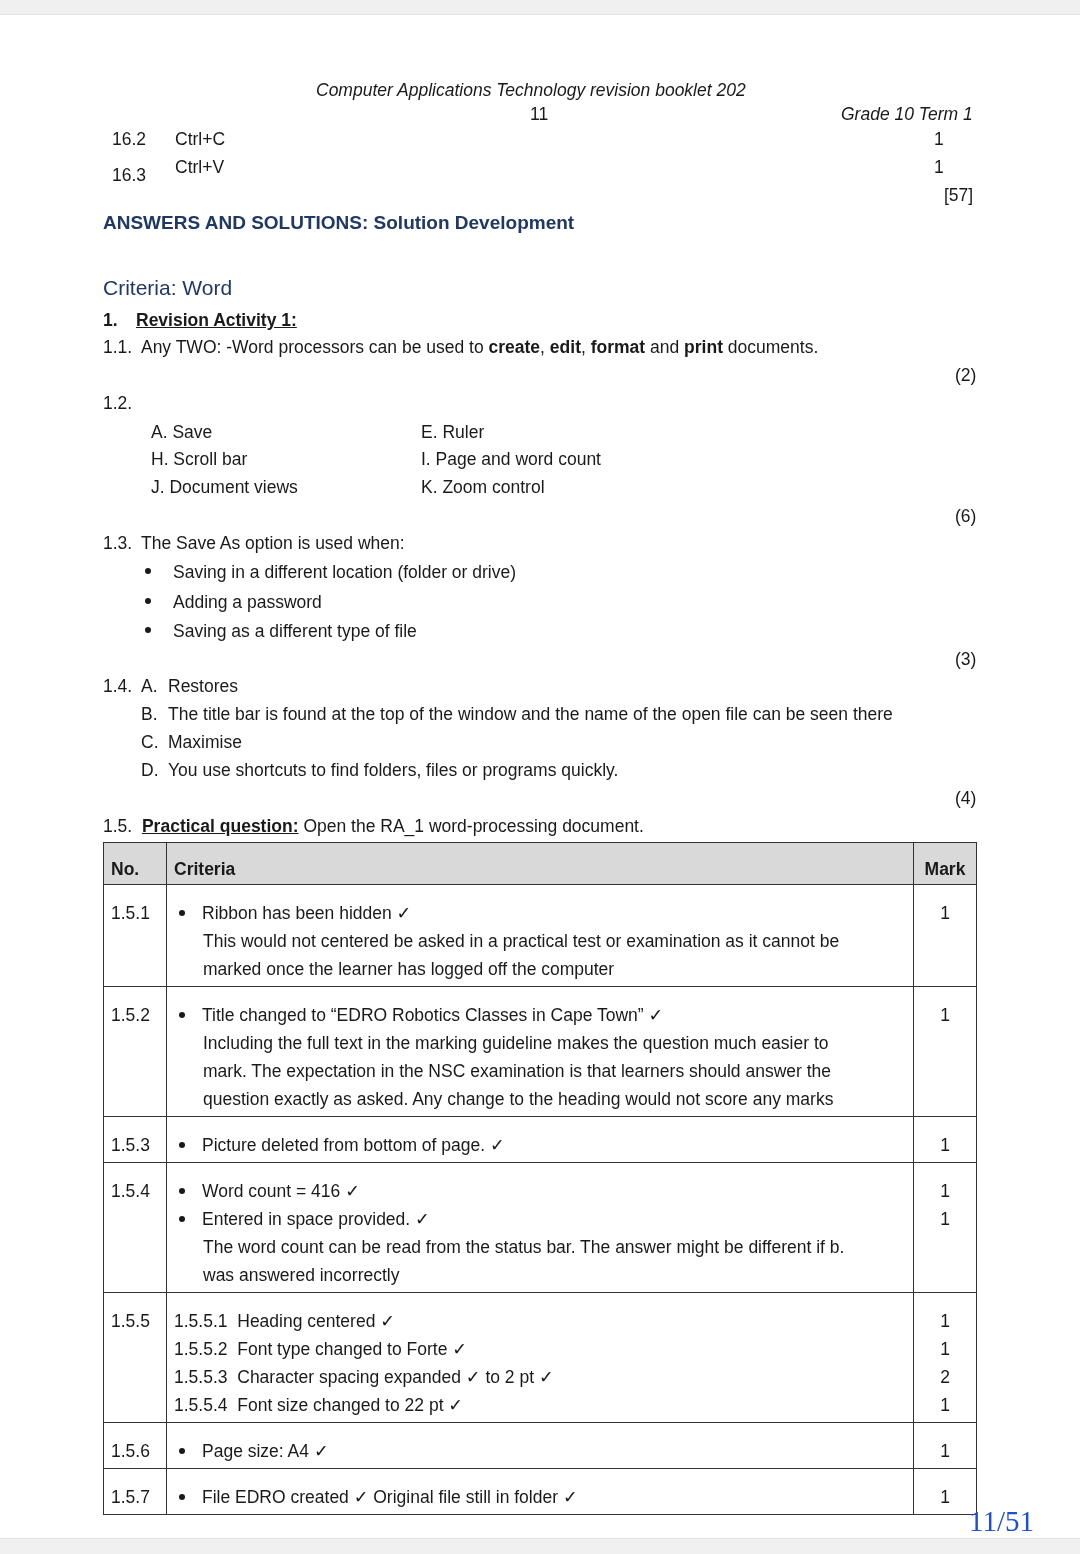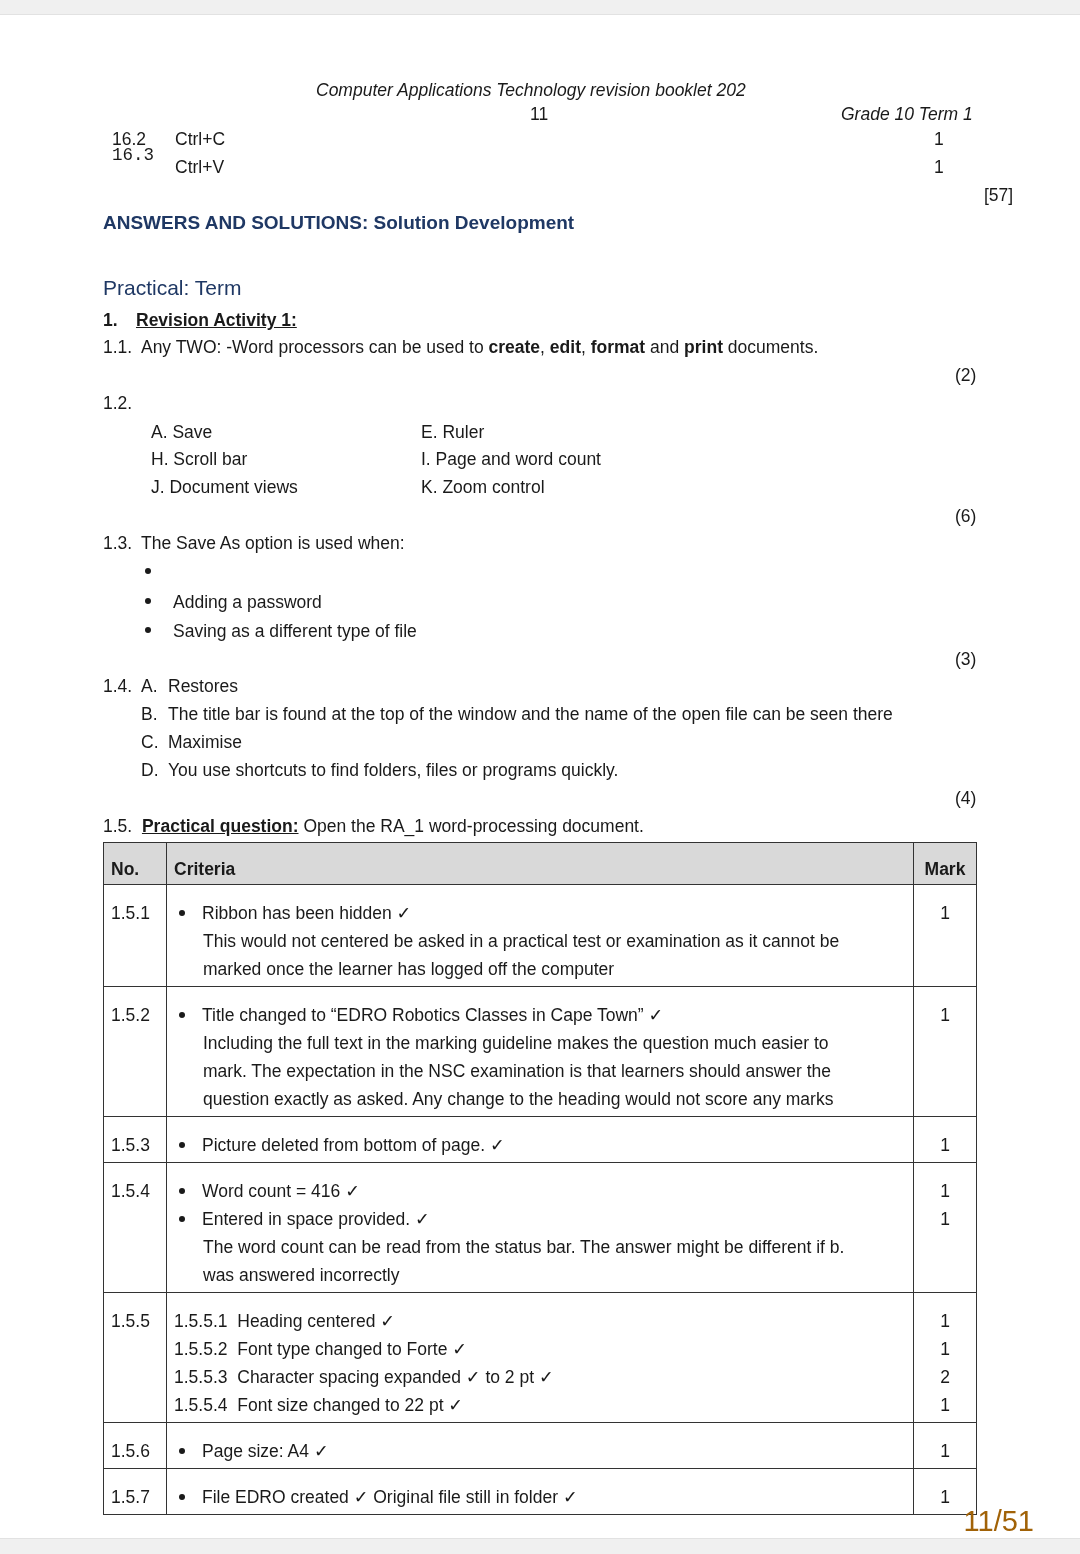--- a/index.html
+++ b/index.html
@@ -17,43 +17,43 @@
   .ul { text-decoration: underline; font-weight: bold; }
   .bullet { display: inline-block; width: 6px; height: 6px; background: #1a1a1a; border-radius: 50%; vertical-align: middle; margin-right: 22px; position: relative; top: -2px; }
   table.crit { position: absolute; left: 103px; top: 827px; width: 874px; border-collapse: collapse; font-size: 17.5px; }
   table.crit td, table.crit th { border: 1.5px solid #333; vertical-align: top; padding: 14px 7px 3px 7px; line-height: 28px; }
   table.crit th { background: #d9d9d9; text-align: left; font-weight: bold; line-height: 24px; }
   table.crit th.mark, table.crit td.mark { text-align: center; width: 48px; }
   table.crit td.no { width: 48px; }
   .line { display: block; white-space: nowrap; }
   .indent { padding-left: 29px; }
   .b { display: inline-block; width: 6px; height: 6px; background: #1a1a1a; border-radius: 50%; margin-right: 17px; margin-left: 5px; position: relative; top: -3px; }
-  .pagecount { position: absolute; right: 46px; top: 1505px; font-size: 29px; color: #a16207; font-family: Liberation Sans, sans-serif; }
+  .pagecount { position: absolute; right: 46px; top: 1505px; font-size: 29px; color: #1d4ed8; font-family: Liberation Serif, serif; }
 </style>
 </head>
 <body>
 
 <div class="topbar"></div>
 <div class="page"></div>
 <div class="bottombar"></div>
 
 <div class="abs ital" style="left:316px; top:79px;">Computer Applications Technology revision booklet 202</div>
 <div class="abs" style="left:530px; top:103px;">11</div>
 <div class="abs ital" style="left:841px; top:103px;">Grade 10 Term 1</div>
 
 <div class="abs" style="left:112px; top:128px;">16.2</div>
 <div class="abs" style="left:175px; top:128px;">Ctrl+C</div>
 <div class="abs" style="left:934px; top:128px;">1</div>
-<div class="abs" style="left:112px; top:144px;font-family:Liberation Mono, monospace;">16.3</div>
+<div class="abs" style="left:112px; top:164px;">16.3</div>
 <div class="abs" style="left:175px; top:156px;">Ctrl+V</div>
 <div class="abs" style="left:934px; top:156px;">1</div>
-<div class="abs" style="left:944px; top:184px;margin-left:40px;">[57]</div>
+<div class="abs" style="left:944px; top:184px;">[57]</div>
 
 <div class="abs navy bold" style="left:103px; top:212px; font-size:19px;">ANSWERS AND SOLUTIONS: Solution Development</div>
-<div class="abs navy" style="left:103px; top:277px; font-size:21px;">Practical: Term</div>
+<div class="abs navy" style="left:103px; top:277px; font-size:21px;">Criteria: Word</div>
 
 <div class="abs bold" style="left:103px; top:309px;">1.</div>
 <div class="abs ul" style="left:136px; top:309px;">Revision Activity 1:</div>
 
 <div class="abs" style="left:103px; top:336px;">
   <span>1.1.</span>&nbsp;
   <span>Any TWO: -Word processors can be used to </span><span class="bold">create</span><span>, </span><span class="bold">edit</span><span>, </span><span class="bold">format</span><span> and </span><span class="bold">print</span><span> documents.</span>
 </div>
 <div class="abs" style="left:955px; top:364px;">(2)</div>
 
@@ -61,21 +61,21 @@
 <div class="abs" style="left:151px; top:421px;">A. Save</div>
 <div class="abs" style="left:151px; top:448px;">H. Scroll bar</div>
 <div class="abs" style="left:151px; top:476px;">J. Document views</div>
 <div class="abs" style="left:421px; top:421px;">E. Ruler</div>
 <div class="abs" style="left:421px; top:448px;">I. Page and word count</div>
 <div class="abs" style="left:421px; top:476px;">K. Zoom control</div>
 <div class="abs" style="left:955px; top:505px;">(6)</div>
 
 <div class="abs" style="left:103px; top:532px;">1.3.</div>
 <div class="abs" style="left:141px; top:532px;">The Save As option is used when:</div>
-<div class="abs" style="left:145px; top:561px;"><span class="bullet"></span></div>
+<div class="abs" style="left:145px; top:561px;"><span class="bullet"></span><span>Saving in a different location (folder or drive)</span></div>
 <div class="abs" style="left:145px; top:591px;"><span class="bullet"></span><span>Adding a password</span></div>
 <div class="abs" style="left:145px; top:620px;"><span class="bullet"></span><span>Saving as a different type of file</span></div>
 <div class="abs" style="left:955px; top:648px;">(3)</div>
 
 <div class="abs" style="left:103px; top:675px;">1.4.</div>
 <div class="abs" style="left:141px; top:675px;">A.</div>
 <div class="abs" style="left:168px; top:675px;">Restores</div>
 <div class="abs" style="left:141px; top:703px;">B.</div>
 <div class="abs" style="left:168px; top:703px;">The title bar is found at the top of the window and the name of the open file can be seen there</div>
 <div class="abs" style="left:141px; top:731px;">C.</div>

